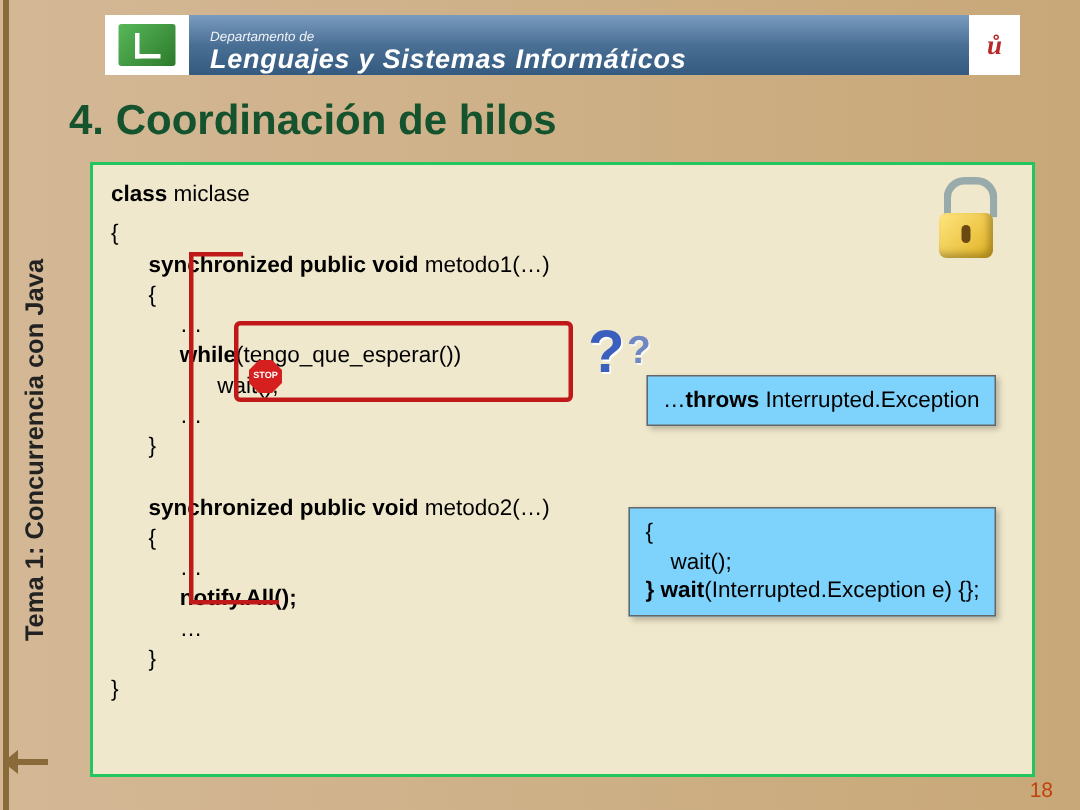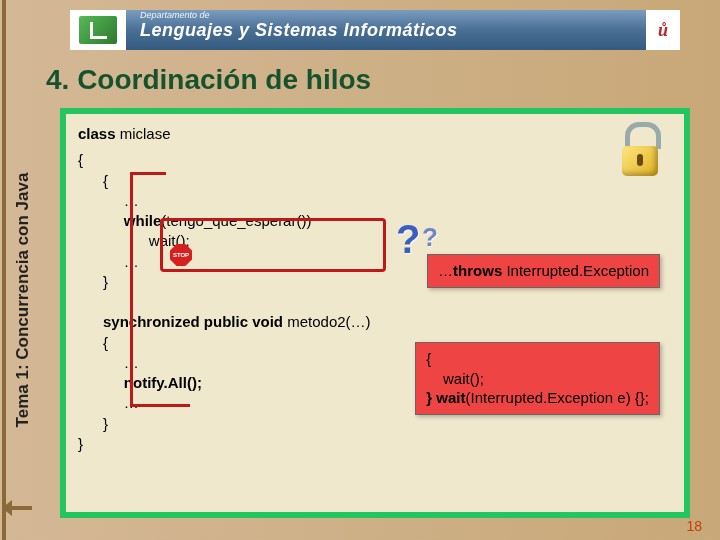--- a/index.html
+++ b/index.html
@@ -1,43 +1,43 @@
 <!DOCTYPE html>
 <html><head>
 <meta charset="utf-8">
 <style>
   html,body{margin:0;padding:0;width:720px;height:540px;font-family:Arial,Helvetica,sans-serif;overflow:hidden}
   body{background:linear-gradient(90deg,#d4b896 0%,#c8a878 100%);position:relative}
   .header{position:absolute;top:8px;left:60px;right:40px;height:44px;display:flex;align-items:center}
   .logo-box{width:56px;height:40px;background:#fff;display:flex;align-items:center;justify-content:center;margin-left:10px}
   .logo-inner{width:38px;height:28px;background:linear-gradient(135deg,#58b858,#2c7a2c);border-radius:2px;display:flex;align-items:center;justify-content:center}
   .logo-inner::after{content:"";width:14px;height:14px;border:3px solid #fff;border-top:none;border-right:none}
-  .header-title{flex:1;height:40px;background:linear-gradient(180deg,#7a9cbf 0%,#4a6f95 50%,#355a80 100%);color:#fff;display:flex;flex-direction:column;justify-content:flex-start;padding:0 14px;font-style:italic;position:relative}
+  .header-title{flex:1;height:40px;background:linear-gradient(180deg,#7a9cbf 0%,#4a6f95 50%,#355a80 100%);color:#fff;display:flex;flex-direction:column;justify-content:flex-end;padding:0 14px;font-style:italic;position:relative}
   .header-title .dept{font-size:9px;opacity:.9}
   .header-title .main{font-size:18px;font-weight:bold;letter-spacing:.5px}
   .header-title .univ{font-size:9px;opacity:.9;text-align:right}
   .us-logo{width:34px;height:40px;background:#fff;display:flex;align-items:center;justify-content:center;font-family:Georgia,serif;font-size:18px;color:#b82828;font-style:italic;font-weight:bold}
   .section-title{position:absolute;top:64px;left:46px;font-size:28px;font-weight:bold;color:#14532d}
   .vline{position:absolute;left:2px;top:0;bottom:0;width:4px;background:#8b6a3a}
   .arrow-left{position:absolute;left:2px;bottom:30px;width:30px;height:4px;background:#8b6a3a}
   .arrow-left::before{content:"";position:absolute;left:-8px;top:-6px;border:8px solid transparent;border-right:10px solid #8b6a3a}
   .sidebar{position:absolute;left:10px;top:140px;width:26px;height:320px;display:flex;align-items:center;justify-content:center}
   .sidebar span{transform:rotate(-90deg);white-space:nowrap;font-size:17px;font-weight:bold;color:#222}
-  .code-box{position:absolute;left:60px;top:108px;right:30px;bottom:22px;background:#f0e8cc;border:6px solid #22c55e;padding:10px 12px;font-family:Arial,Helvetica,sans-serif;font-size:15px;line-height:1.35;color:#000}
+  .code-box{position:absolute;left:60px;top:108px;right:30px;bottom:22px;background:#f0e8cc;border:2px solid #22c55e;padding:10px 12px;font-family:Arial,Helvetica,sans-serif;font-size:15px;line-height:1.35;color:#000}
   .code-box .kw{font-weight:bold}
   .code-line{white-space:pre}
   .lock-icon{position:absolute;right:22px;top:8px;width:44px;height:54px}
   .lock-body{width:36px;height:30px;background:linear-gradient(135deg,#ffe680,#e0b020);border-radius:5px;position:absolute;bottom:0;left:4px;box-shadow:inset -3px -3px 5px rgba(0,0,0,.25)}
   .lock-body::after{content:"";position:absolute;left:50%;top:8px;width:6px;height:12px;background:#6a4a10;border-radius:3px;transform:translateX(-50%)}
   .lock-sh{width:26px;height:22px;border:5px solid #9aa;border-bottom:none;border-radius:14px 14px 0 0;position:absolute;top:0;left:7px}
   .while-frame{position:absolute;left:94px;top:104px;width:220px;height:48px;border:3px solid #c01818;border-radius:4px}
   .stop-sign{position:absolute;left:104px;top:130px;width:22px;height:22px;background:#d62020;border-radius:3px;transform:rotate(0deg);clip-path:polygon(30% 0,70% 0,100% 30%,100% 70%,70% 100%,30% 100%,0 70%,0 30%);display:flex;align-items:center;justify-content:center;color:#fff;font-size:6px;font-weight:bold}
   .quest{position:absolute;left:330px;top:98px;font-size:40px;font-weight:bold;color:#3a5fbf;text-shadow:1px 1px 0 #fff}
   .quest.small{left:356px;top:106px;font-size:26px;opacity:.7}
-  .callout{position:absolute;background:#ef4444;border:1px solid #666;padding:6px 10px;font-size:15px;box-shadow:2px 2px 4px rgba(0,0,0,.25)}
+  .callout{position:absolute;background:#7dd3fc;border:1px solid #666;padding:6px 10px;font-size:15px;box-shadow:2px 2px 4px rgba(0,0,0,.25)}
   .callout.c1{right:24px;top:140px}
   .callout.c2{right:24px;top:228px;line-height:1.3}
   .redline-v{position:absolute;width:3px;background:#c01818}
   .redline-h{position:absolute;height:3px;background:#c01818}
   .pagenum{position:absolute;right:18px;bottom:6px;font-size:14px;color:#c2410c}
 </style>
 </head>
 <body>
 
 <div class="vline"></div>
@@ -57,20 +57,21 @@
 <div class="section-title">4. Coordinación de hilos</div>
 
 <div class="sidebar">
   <span>Tema 1: Concurrencia con Java</span>
 </div>
 
 <div class="code-box">
   <div class="code-line"><span class="kw">class</span><span> miclase</span></div>
   <div style="height:6px"></div>
   <div class="code-line">{</div>
+  <div class="code-line"><span class="kw">      synchronized public void</span><span> metodo1(…)</span></div>
   <div class="code-line">      {</div>
   <div class="code-line">           …</div>
   <div class="code-line"><span class="kw">           while</span><span>(tengo_que_esperar())</span></div>
   <div class="code-line">                 wait();</div>
   <div class="code-line">           …</div>
   <div class="code-line">      }</div>
   <div class="code-line"> </div>
   <div class="code-line"><span class="kw">      synchronized public void</span><span> metodo2(…)</span></div>
   <div class="code-line">      {</div>
   <div class="code-line">           …</div>

